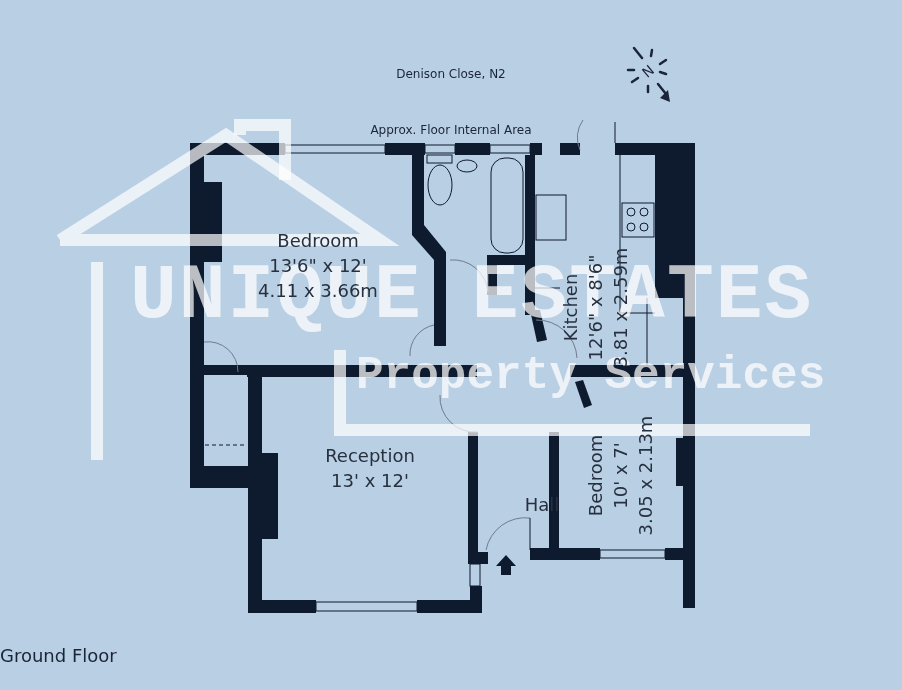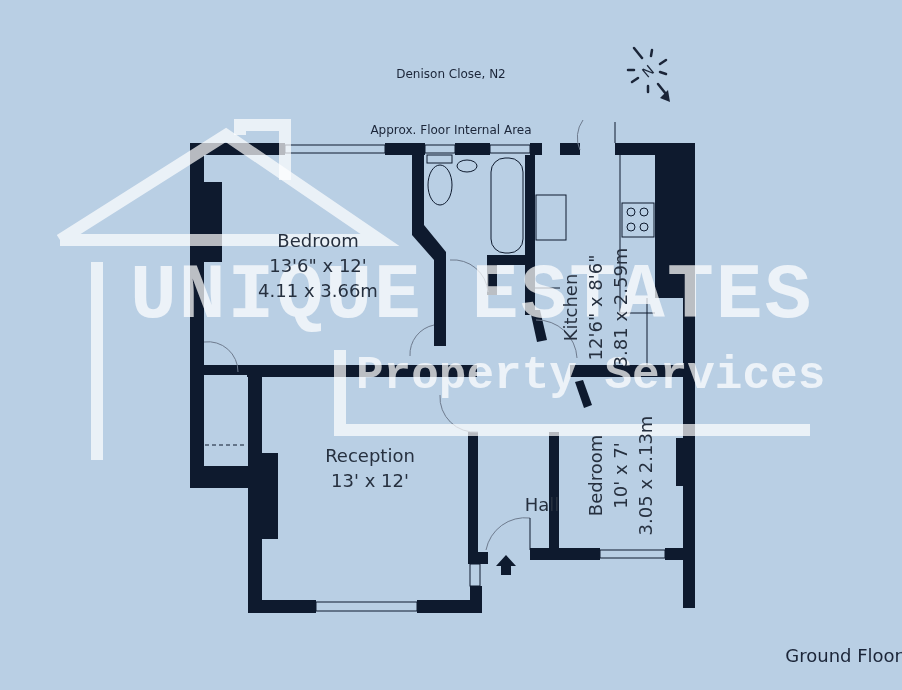--- a/index.html
+++ b/index.html
@@ -7,21 +7,21 @@
     width:902px; height:690px; overflow:hidden; position:relative;
     background:#b9cfe4;
     font-family:"DejaVu Sans", sans-serif;
     color:#1a2335;
   }
   .header { position:absolute; top:30px; left:0; width:902px; text-align:center; }
   .header div { font-size:12px; line-height:24px; color:#1b2538;margin-top:32px; }
   .plan { position:absolute; left:0; top:0; width:902px; height:690px; }
   .label { position:absolute; text-align:center; color:#26303f; font-size:18px; line-height:25px; white-space:nowrap; }
   .rot { transform:rotate(-90deg); transform-origin:center center; }
-  .footer { position:absolute; top:645px; left:0; width:902px; text-align:right; font-size:18px; color:#1b2538; }
+  .footer { position:absolute; top:645px; left:0; width:902px; text-align:left; font-size:18px; color:#1b2538; }
   .watermark { position:absolute; left:0; top:0; width:902px; height:690px; pointer-events:none; }
   .wm-text { position:absolute; color:rgba(255,255,255,0.72); font-family:Liberation Mono, monospace; font-weight:bold; white-space:nowrap; }
   .compass { position:absolute; left:622px; top:40px; width:60px; height:70px; }
 </style>
 </head>
 <body>
 
 <div class="header">
   <div>Denison Close, N2</div>
   <div>Approx. Floor Internal Area</div>

